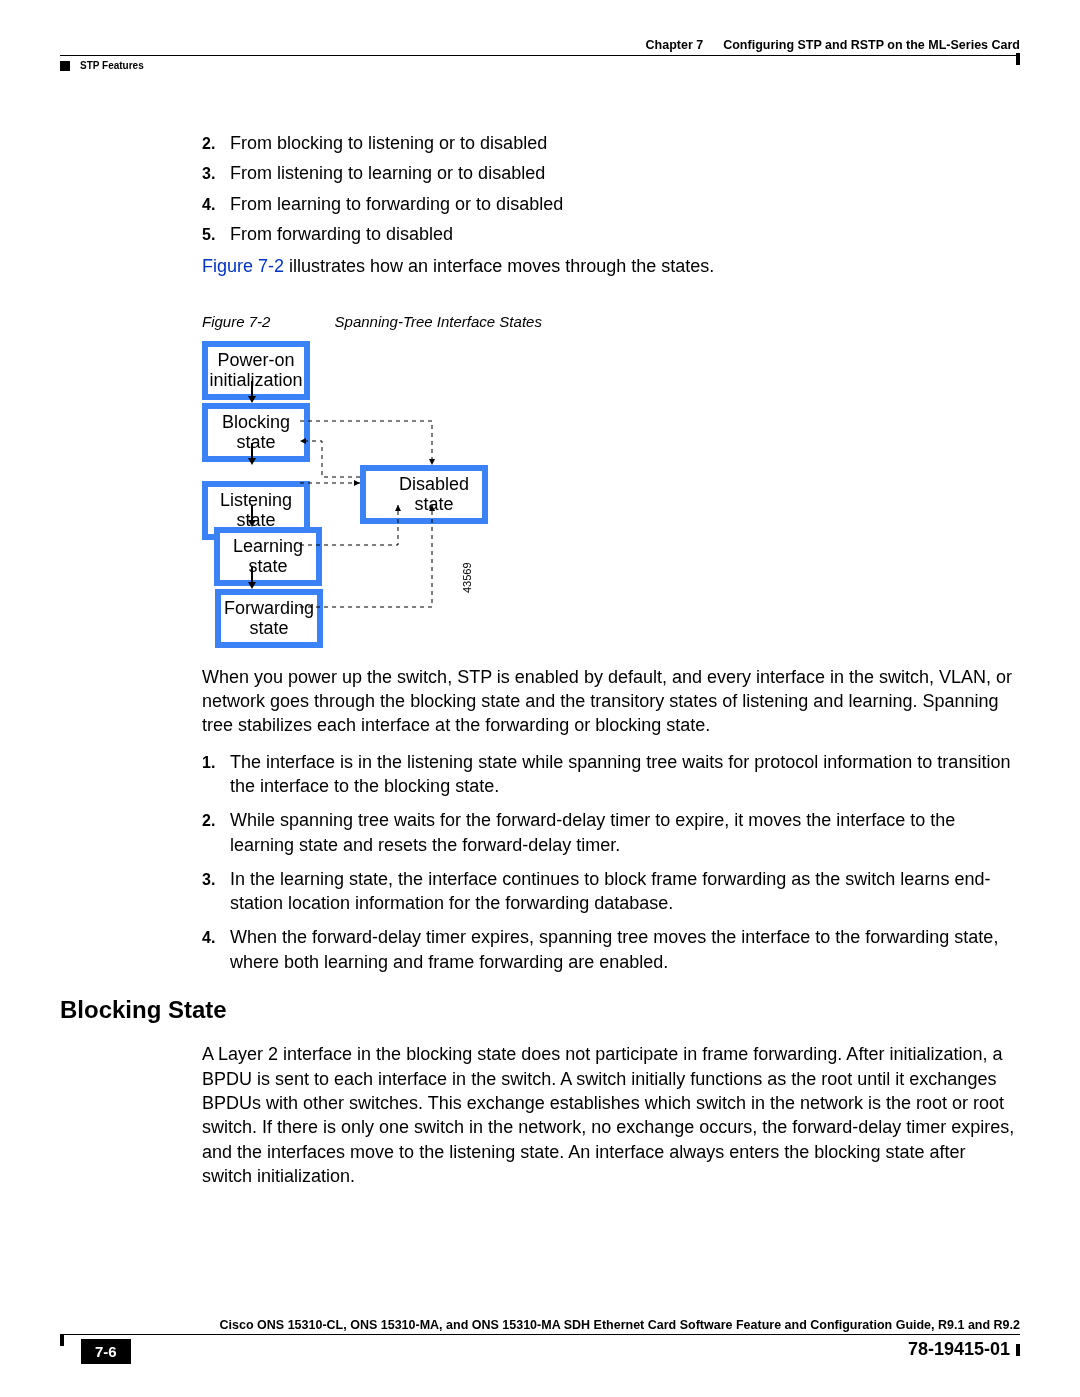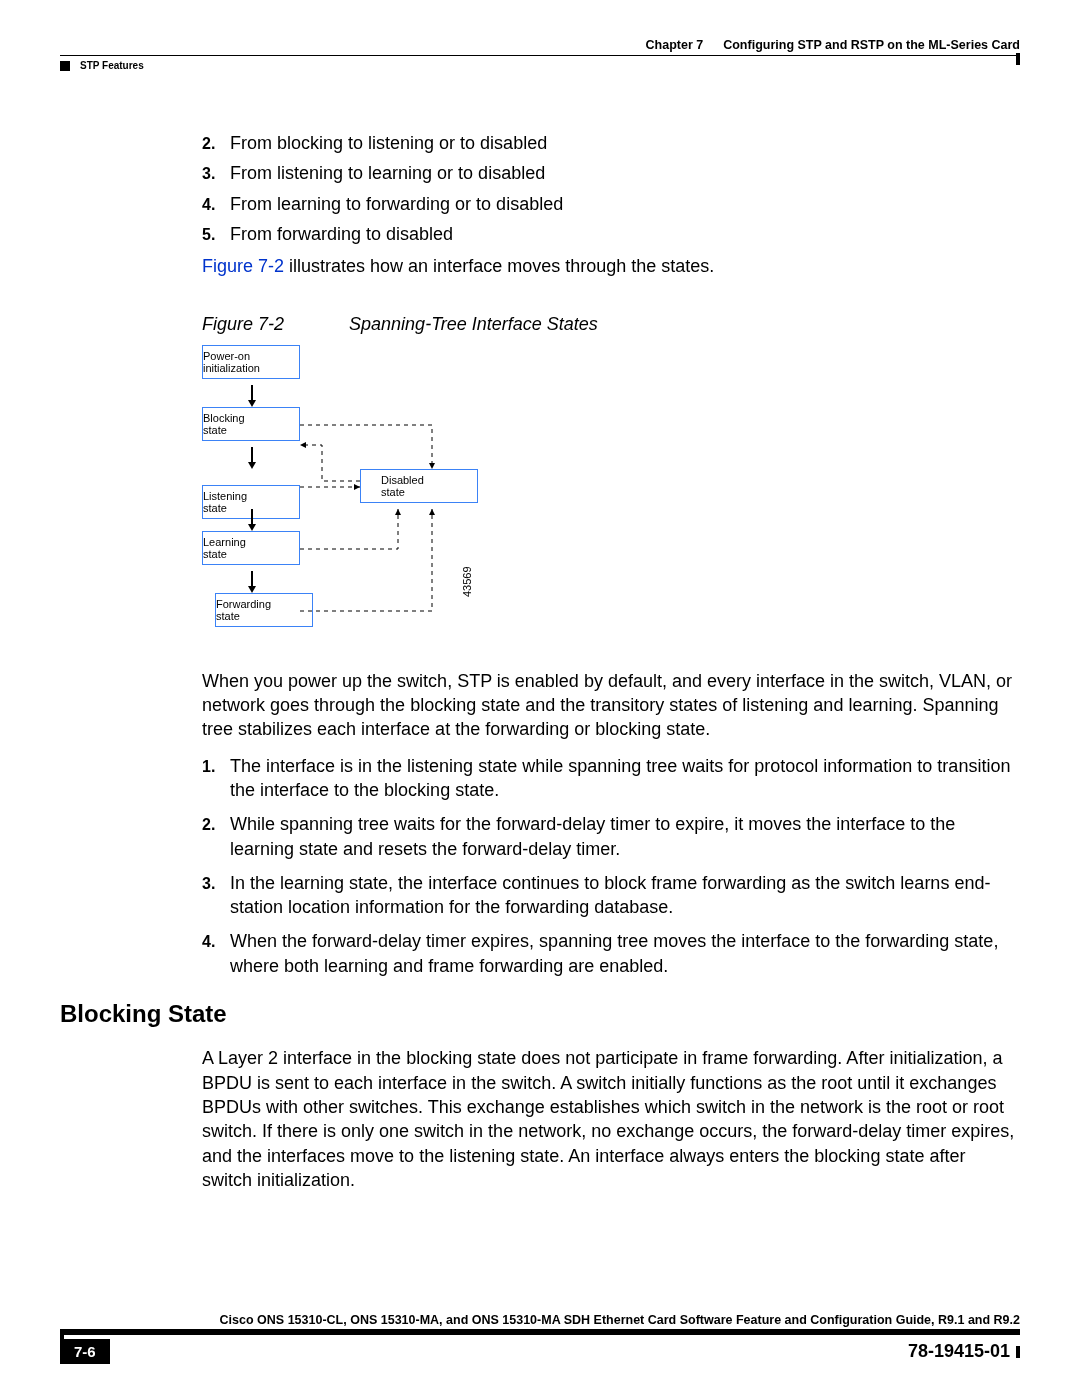--- a/index.html
+++ b/index.html
@@ -46,42 +46,42 @@
   .content {
     margin-left: 142px;
     margin-top: 60px;
     font-size: 18px;
     line-height: 1.35;
   }
   ol.num { list-style: none; padding: 0; margin: 0 0 8px 0; }
   ol.num li { margin-bottom: 6px; }
   ol.num .n { font-weight: bold; font-size: 16px; display: inline-block; width: 28px; }
   .figref { color: #0033cc; }
-  .fig-caption { font-size: 18px; margin-top: 34px; margin-bottom: 8px; }
+  .fig-caption { font-size: 15px; margin-top: 34px; margin-bottom: 8px; }
   .fig-caption .figlabel { margin-right: 60px; }
   .diagram {
     position: relative;
     width: 270px;
     height: 296px;
     margin-bottom: 28px;
   }
   .state-box {
     position: absolute;
     width: 96px;
-    border: 1px solid #3b82f6;
-    text-align: left;
-    font-size: 11px;
+    border: 6px solid #3b82f6;
+    text-align: center;
+    font-size: 18px;
     line-height: 1.1;
     padding: 4px 0;
     background: #fff;
   }
   .sb-power { left: 0; top: 0; }
   .sb-block { left: 0; top: 62px; }
   .sb-listen { left: 0; top: 140px; }
-  .sb-learn { left: 0; top: 186px; }
+  .sb-learn { left: 12px; top: 186px; }
   .sb-forward { left: 13px; top: 248px; }
   .sb-disabled { left: 158px; top: 124px; padding-left: 20px; }
   .diag-num {
     position: absolute;
     left: 258px; top: 252px;
     font-size: 11px;
     transform: rotate(-90deg);
     transform-origin: left top;
   }
   .arrow-down {
@@ -110,30 +110,31 @@
     margin-bottom: 16px;
     font-family: Arial, Helvetica, sans-serif;
   }
   .footer {
     position: absolute;
     bottom: 34px;
     left: 60px; right: 60px;
   }
   .footer-title {
     font-size: 12.5px; font-weight: bold; text-align: right;
-    border-bottom: 6px solid #000000;
+    border-bottom: 1px solid #000000;
     padding-bottom: 2px;
   }
   .footer-tick-left {
     position: absolute; left: 0; bottom: 18px;
     width: 4px; height: 12px; background: #000;
   }
   .footer-row {
-    display: flex; justify-content: space-between; align-items: center;
+    display: flex; justify-content: space-between; align-items: flex-start;
     margin-top: 4px;
+    margin-left: 21px;
   }
   .page-badge {
     background: #000; color: #fff;
     font-weight: bold; font-size: 15px;
     padding: 4px 14px;
   }
   .doc-num { font-size: 18px; font-weight: bold; }
   .doc-num-tick {
     display: inline-block; width: 4px; height: 12px;
     background: #000; vertical-align: middle; margin-left: 6px;

